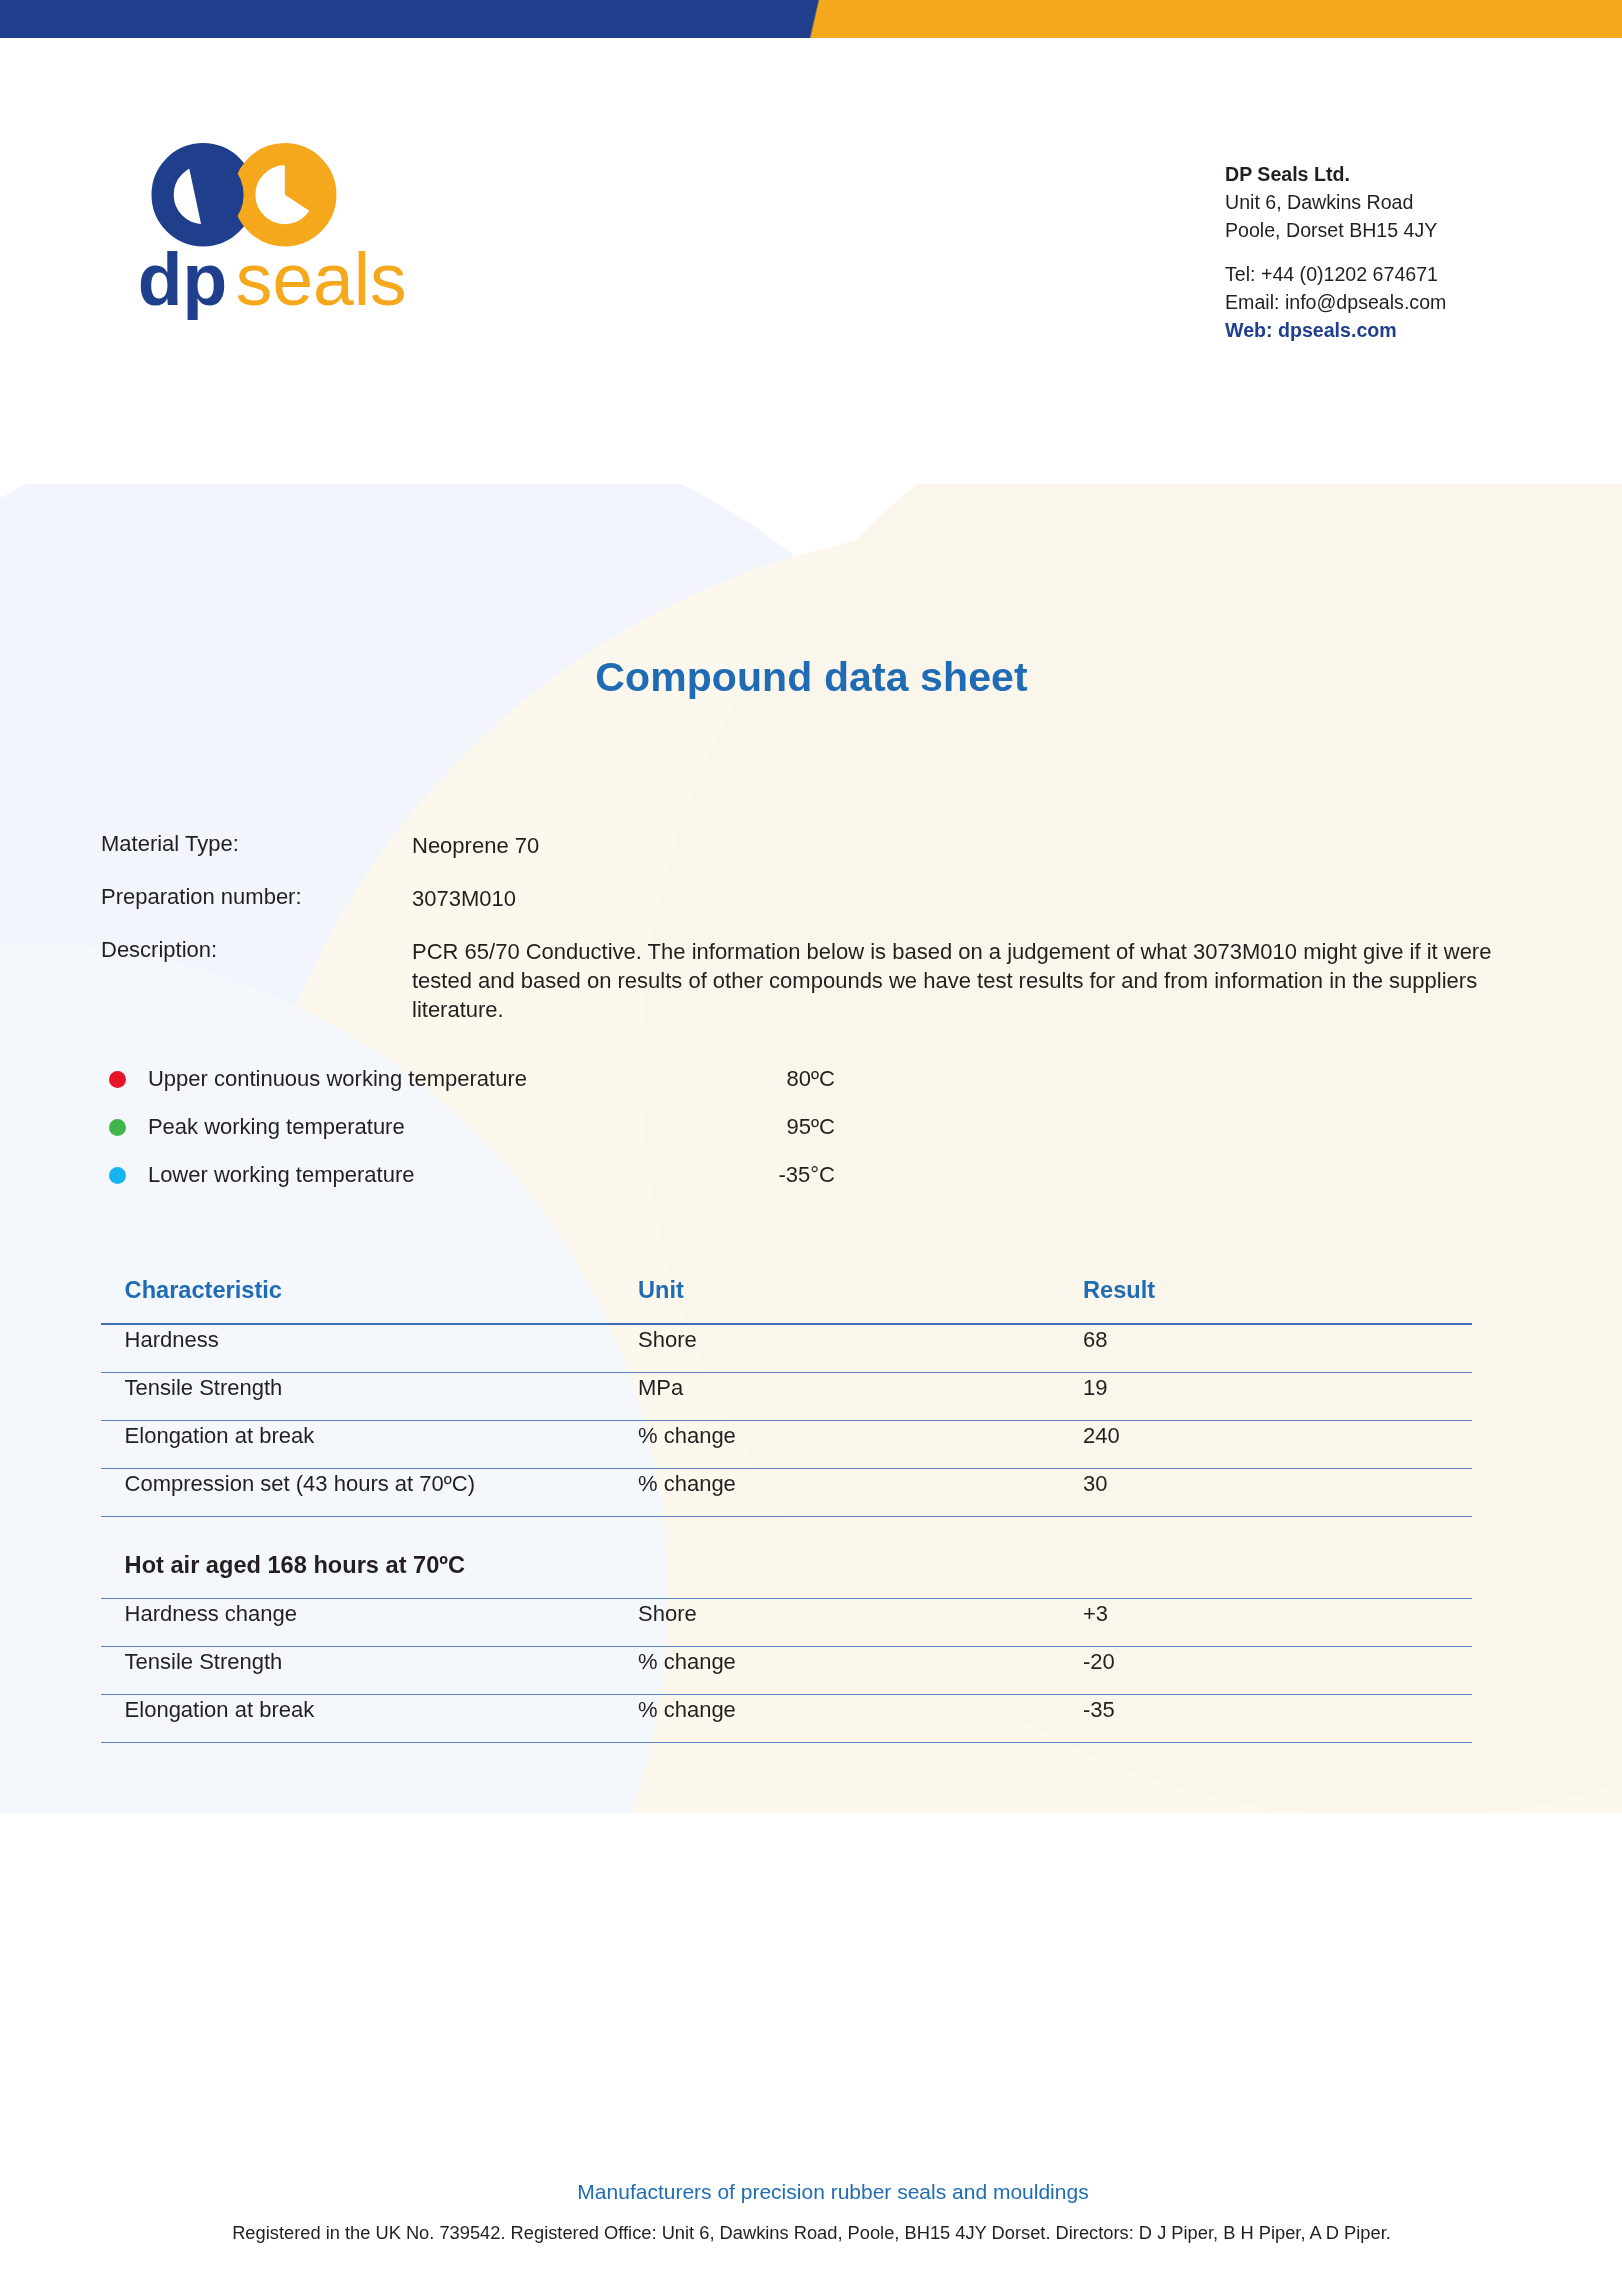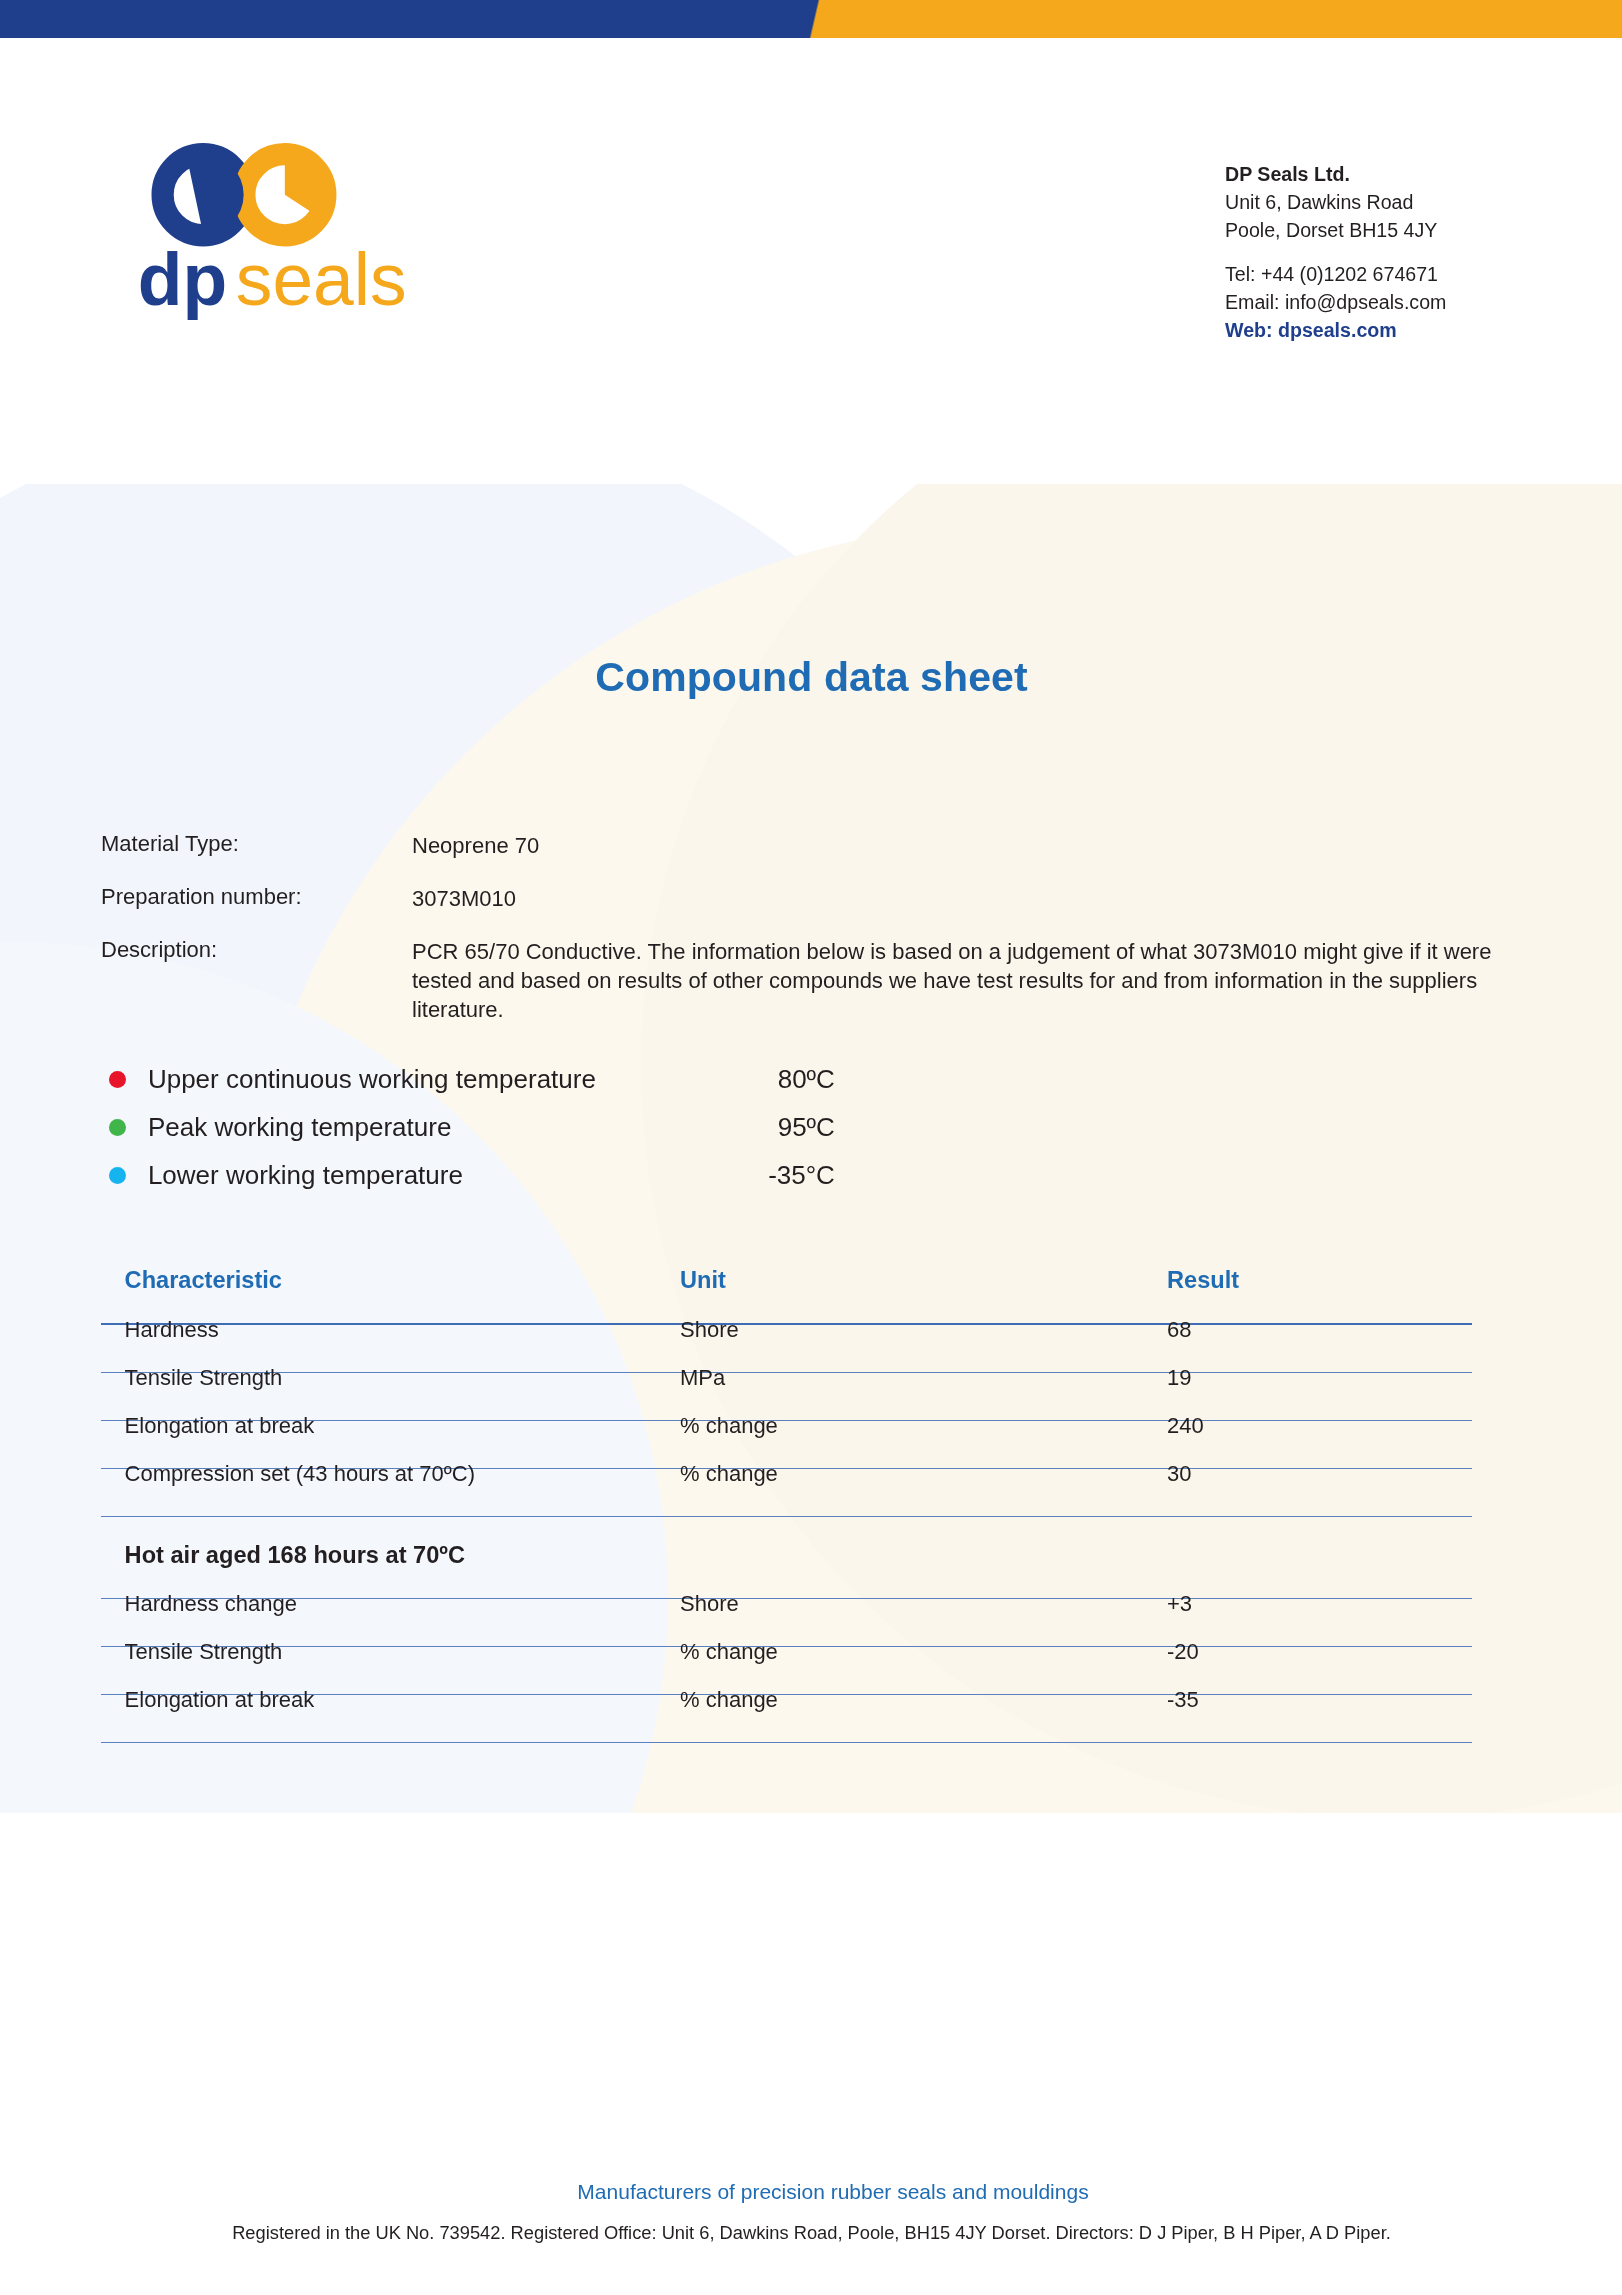--- a/index.html
+++ b/index.html
@@ -153,21 +153,21 @@
     line-height: 1.33;
   }
 
   
   .temps {
     margin-top: 31px;
   }
   .temp-row {
     display: flex;
     align-items: center;
-    font-size: 26px;
+    font-size: 22px;
     height: 48px;
   }
   .bullet {
     width: 17px;
     height: 17px;
     border-radius: 50%;
     flex: 0 0 17px;
     margin-right: 22px;
     margin-left: 7.9px;
   }
@@ -182,24 +182,23 @@
   
   .table {
     margin-top: 72px;
     width: 1371px;
   }
   .trow {
     display: flex;
     align-items: flex-end;
     font-size: 22px;
     border-bottom: 1.3px solid #5b80c0;
-    padding: 0 0 29px 0;
+    padding: 0 0 19px 0;
     height: 48px;
     box-sizing: border-box;
-    gap: 42px;
   }
   .trow.head {
     font-weight: bold;
     color: #1f6cb4;
     font-size: 23.6px;
     border-bottom: 2px solid #3f6db5;
     height: 54px;
   }
   .trow.section {
     font-weight: bold;

